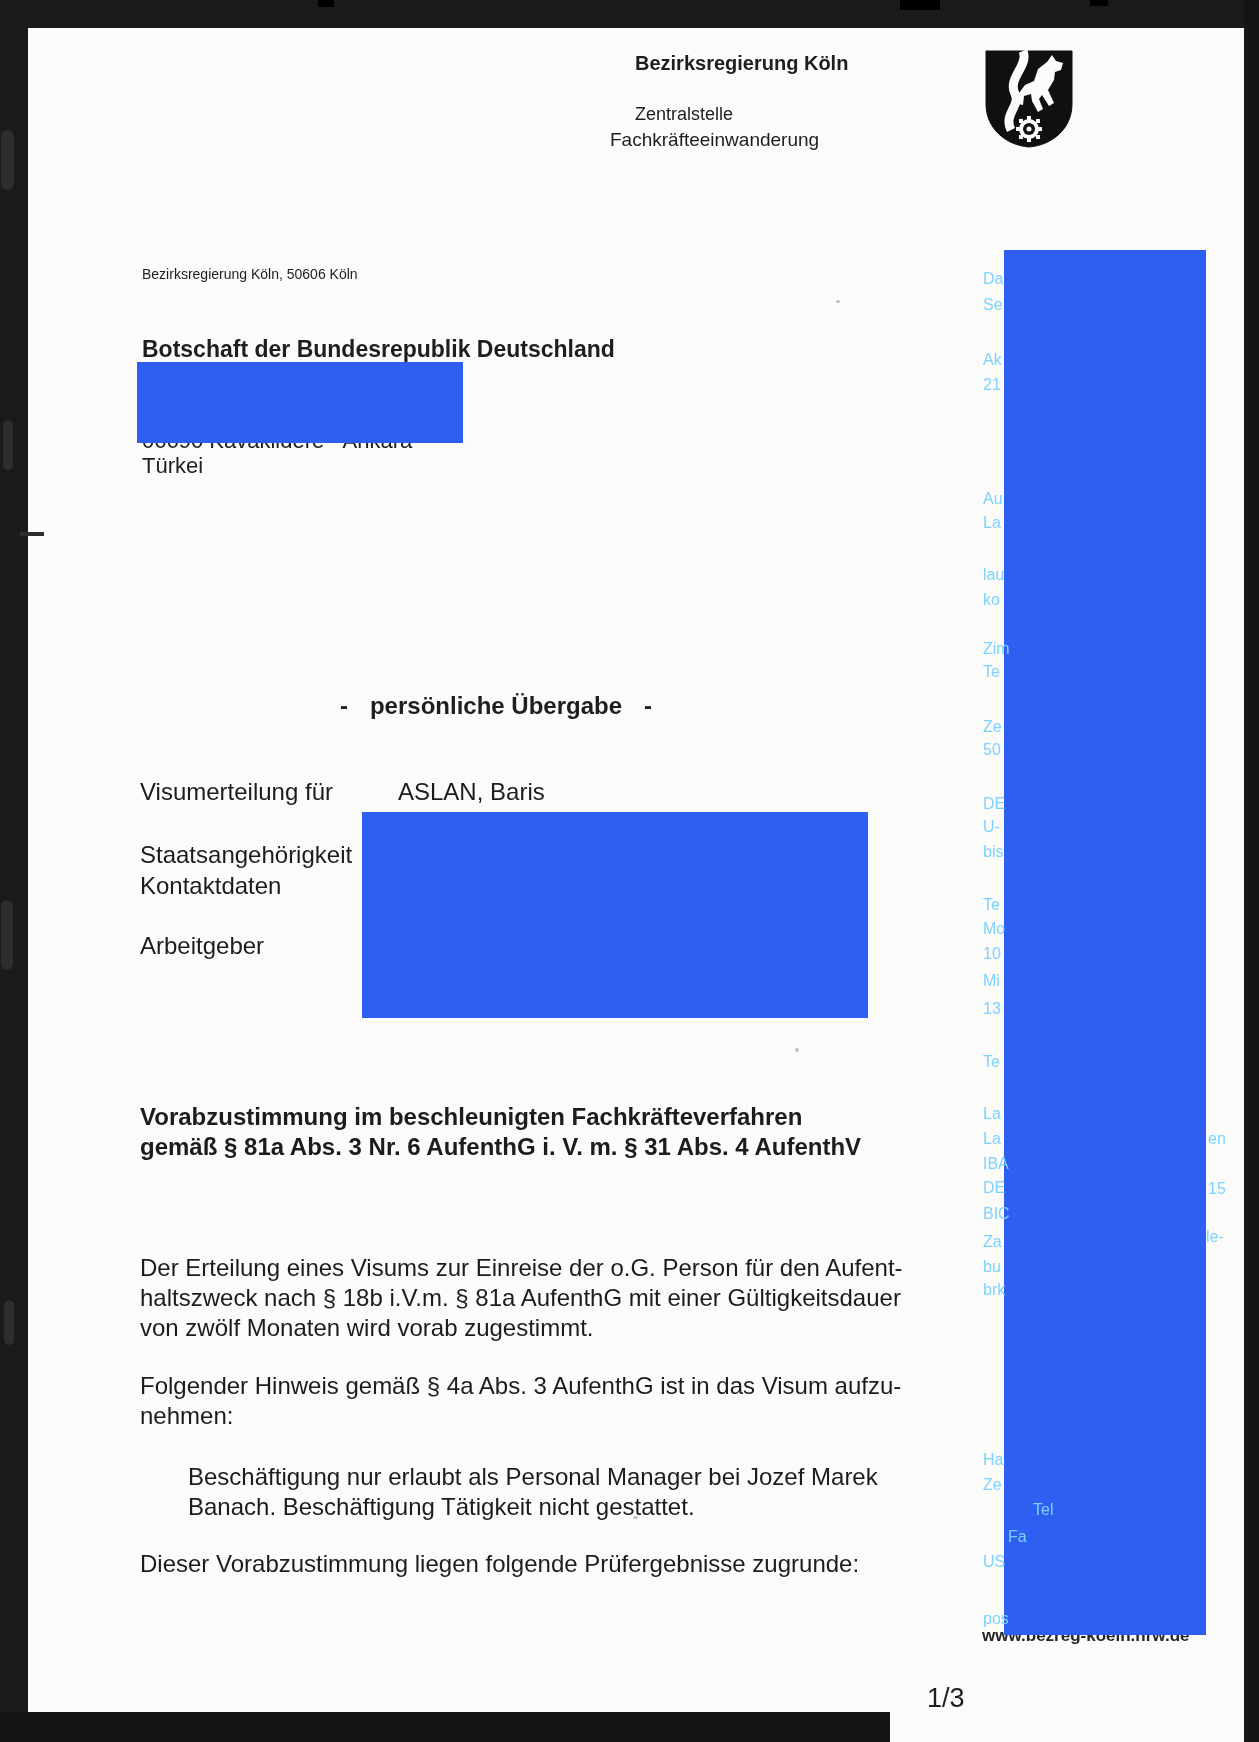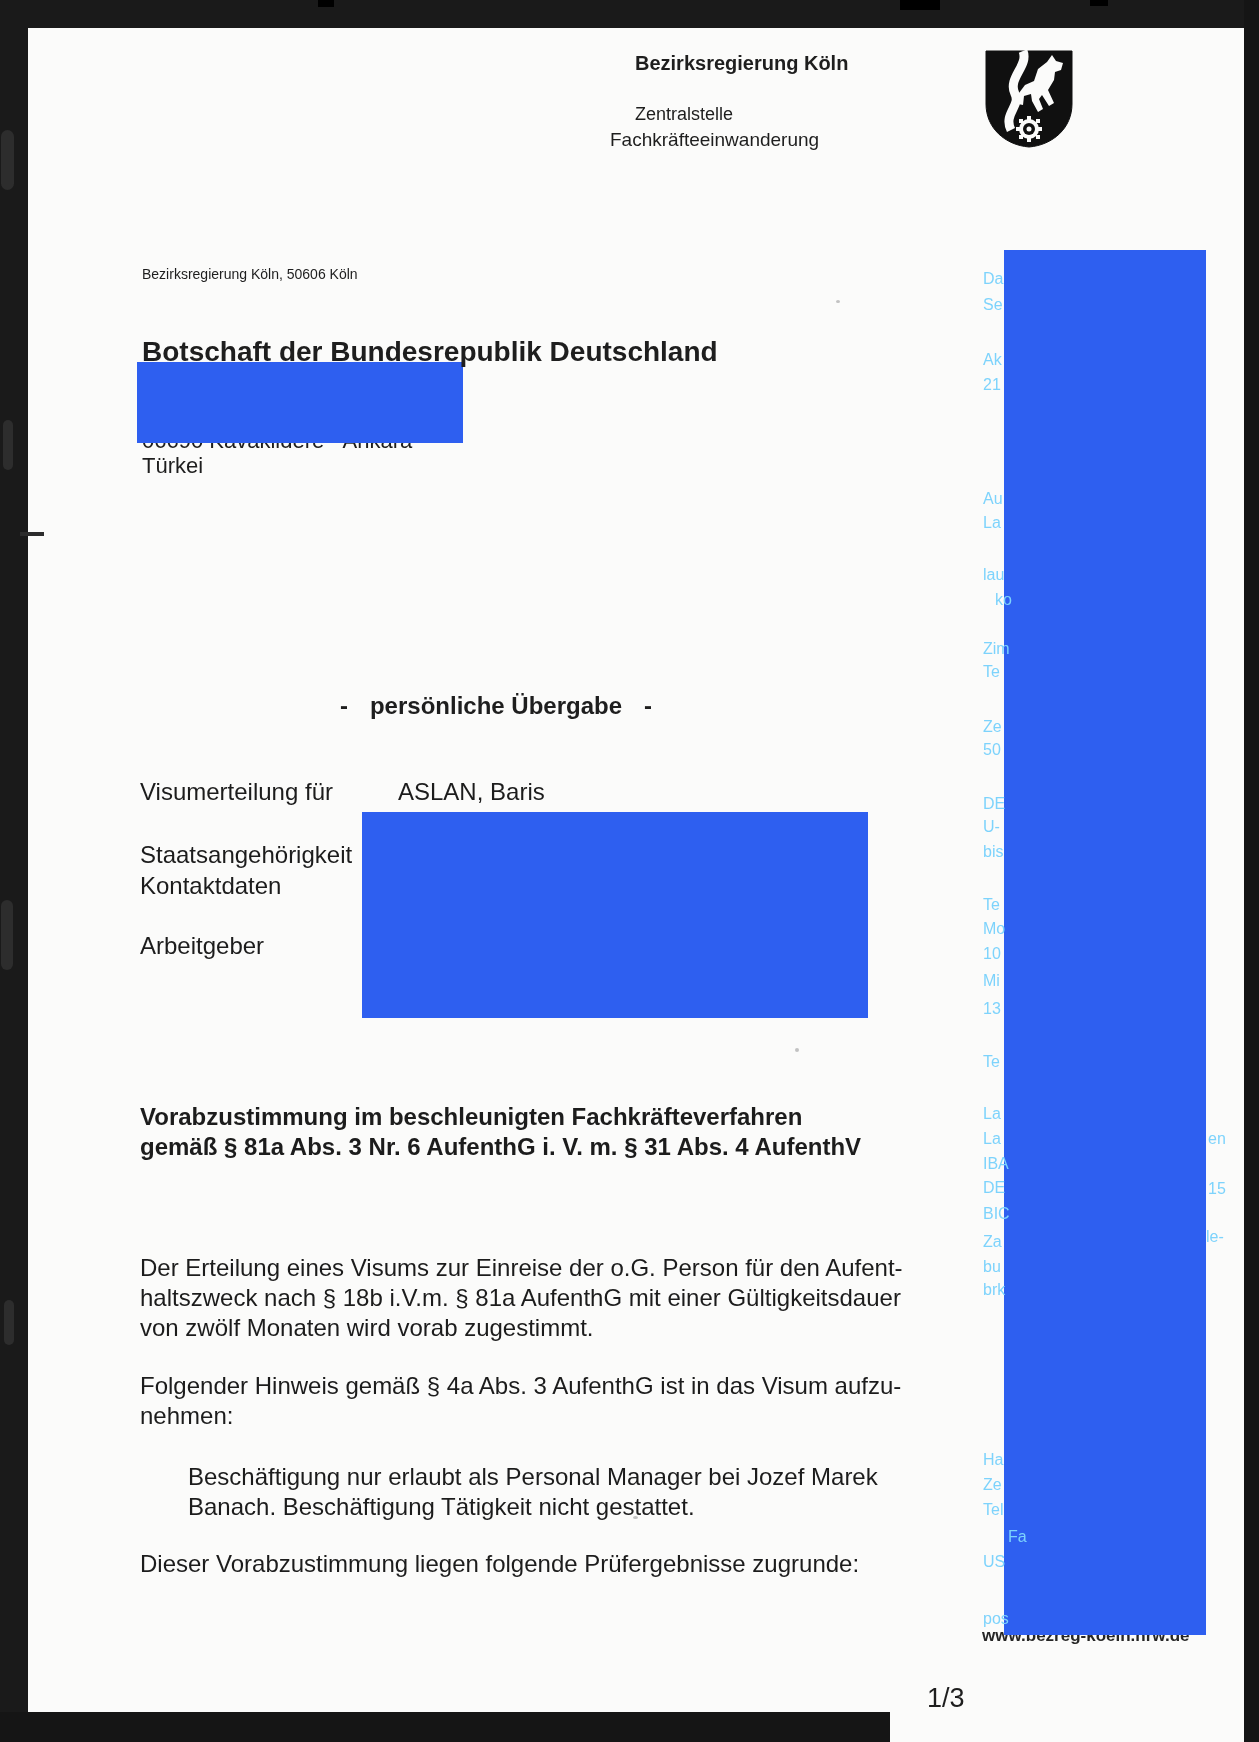--- a/index.html
+++ b/index.html
@@ -59,21 +59,21 @@
         <rect x="53" y="71" width="4" height="4" fill="#fbfbfa"></rect>
         <rect x="36" y="87" width="4" height="4" fill="#fbfbfa"></rect>
         <rect x="53" y="87" width="4" height="4" fill="#fbfbfa"></rect>
         <circle cx="46" cy="81" r="6" fill="#101010"></circle>
         <circle cx="46" cy="81" r="2.5" fill="#fbfbfa"></circle>
       </g>
     </svg>
   </div>
 
   <div class="abs nowrap" style="left:142px;top:266px;font-size:14px;z-index:3;">Bezirksregierung Köln, 50606 Köln</div>
-  <div class="abs bold nowrap" style="left:142px;top:336px;font-size:28px;z-index:3;">Botschaft der Bundesrepublik Deutschland</div>
+  <div class="abs bold nowrap" style="left:142px;top:336px;font-size:23px;z-index:3;">Botschaft der Bundesrepublik Deutschland</div>
 
   <div class="abs nowrap under" style="left:142px;top:428px;font-size:22px;">06690 Kavaklidere - Ankara</div>
   <div class="redact" style="left:137px;top:362px;width:326px;height:81px;"></div>
   <div class="abs nowrap" style="left:142px;top:453px;font-size:22px;z-index:3;">Türkei</div>
 
   <div class="abs bold" style="left:340px;top:692px;width:312px;display:flex;justify-content:space-between;font-size:24px;z-index:3;">
     <span>-</span>
     <span>persönliche Übergabe</span>
     <span>-</span>
   </div>
@@ -103,21 +103,21 @@
 
   <div class="redact" style="left:1004px;top:250px;width:202px;height:1385px;"></div>
 
   <div class="frag" style="left:983px;top:270px;">Da</div>
   <div class="frag" style="left:983px;top:296px;">Se</div>
   <div class="frag" style="left:983px;top:351px;">Ak</div>
   <div class="frag" style="left:983px;top:376px;">21</div>
   <div class="frag" style="left:983px;top:490px;">Au</div>
   <div class="frag" style="left:983px;top:514px;">La</div>
   <div class="frag" style="left:983px;top:566px;">lau</div>
-  <div class="frag" style="left:983px;top:591px;margin-left:12px;">ko</div>
+  <div class="frag" style="left:983px;top:591px;">ko</div>
   <div class="frag" style="left:983px;top:640px;">Zim</div>
   <div class="frag" style="left:983px;top:663px;">Te</div>
   <div class="frag" style="left:983px;top:718px;">Ze</div>
   <div class="frag" style="left:983px;top:741px;">50</div>
   <div class="frag" style="left:983px;top:795px;">DE</div>
   <div class="frag" style="left:983px;top:818px;">U-</div>
   <div class="frag" style="left:983px;top:843px;">bis</div>
   <div class="frag" style="left:983px;top:896px;">Te</div>
   <div class="frag" style="left:983px;top:920px;">Mo</div>
   <div class="frag" style="left:983px;top:945px;">10</div>
@@ -127,21 +127,21 @@
   <div class="frag" style="left:983px;top:1105px;">La</div>
   <div class="frag" style="left:983px;top:1130px;">La</div>
   <div class="frag" style="left:983px;top:1155px;">IBA</div>
   <div class="frag" style="left:983px;top:1179px;">DE</div>
   <div class="frag" style="left:983px;top:1205px;">BIC</div>
   <div class="frag" style="left:983px;top:1233px;">Za</div>
   <div class="frag" style="left:983px;top:1258px;">bu</div>
   <div class="frag" style="left:983px;top:1281px;">brk</div>
   <div class="frag" style="left:983px;top:1451px;">Ha</div>
   <div class="frag" style="left:983px;top:1476px;">Ze</div>
-  <div class="frag" style="left:983px;top:1501px;">Tel</div>
+  <div class="frag" style="left:1033px;top:1501px;">Tel</div>
   <div class="frag" style="left:1008px;top:1528px;">Fa</div>
   <div class="frag" style="left:983px;top:1553px;">US</div>
   <div class="frag" style="left:983px;top:1610px;">pos</div>
 
   <div class="frag" style="left:1208px;top:1130px;">en</div>
   <div class="frag" style="left:1208px;top:1180px;">15</div>
   <div class="frag" style="left:1206px;top:1228px;">le-</div>
 
   <div class="abs nowrap under" style="left:982px;top:1626px;font-size:17px;font-weight:600;color:#262626;">www.bezreg-koeln.nrw.de</div>
 

